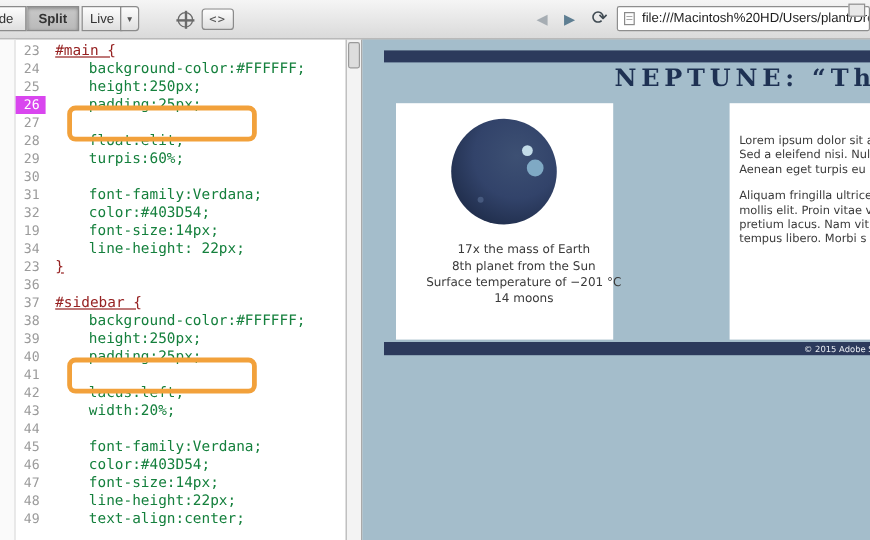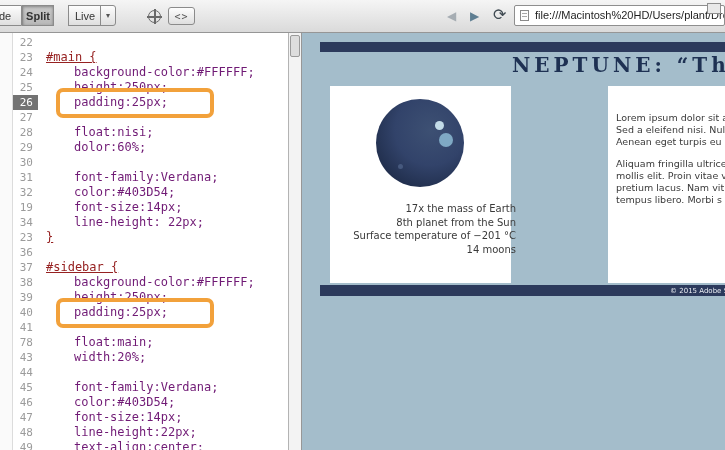--- a/index.html
+++ b/index.html
@@ -13,21 +13,21 @@
     position:absolute; top:0; left:0; width:725px; height:33px;
     background:linear-gradient(#F5F5F5,#DADADA);
     border-bottom:1px solid #969696;
   }
   .tb-btn {
     position:absolute; top:5px; height:21px;
     border:1px solid #8B8B8B; background:linear-gradient(#FDFDFD,#DFDFDF);
     font-size:11px; color:#333; display:flex; align-items:center; justify-content:center;
   }
   .btn-code { left:-26px; width:48px; border-radius:3px 0 0 3px; }
-  .btn-split { left:22px; width:32px;
+  .btn-split { left:22px; width:44px;
     background:linear-gradient(#C9C9C9,#B9B9B9);
     box-shadow:inset 0 1px 3px rgba(0,0,0,.35); font-weight:bold; }
   .btn-live { left:68px; width:34px; }
   .btn-live-dd { left:100px; width:16px; border-radius:0 3px 3px 0; font-size:8px; color:#555; }
 
   .target-icon { position:absolute; left:147px; top:9px; width:15px; height:15px; }
   .target-icon .circ { position:absolute; left:1px; top:1px; right:1px; bottom:1px;
     border:1.5px solid #6A6A6A; border-radius:50%; }
   .target-icon::before { content:''; position:absolute; left:7px; top:0; width:1.5px; height:15px; background:#6A6A6A; }
   .target-icon::after  { content:''; position:absolute; top:7px; left:0; height:1.5px; width:15px; background:#6A6A6A; }
@@ -58,25 +58,25 @@
     position:absolute; left:0; top:33px; width:288px; height:417px;
     background:#fff; overflow:hidden;
     font-family:"DejaVu Sans Mono",monospace; font-size:12px;
   }
   .fold-strip { position:absolute; left:0; top:0; width:13px; height:100%;
     background:#FAFAFA; border-right:1px solid #DCDCDC; }
   .code-lines { position:absolute; left:0; top:2px; right:0; }
   .code-line { display:flex; height:15px; line-height:15px; }
   .line-num { margin-left:13px; width:25px; padding-right:5px; text-align:right;
     color:#9B9B9B; font-size:11px; flex:none; }
-  .line-num.selected { background:#737373; color:#fff; }
+  .line-num.selected { background:#d946ef; color:#fff; }
   .line-text { padding-left:8px; white-space:pre; color:#222; }
   .line-text.ind { padding-left:36px; }
   .kind-selector { color:#962121;text-decoration:underline; }
-  .kind-decl { color:#701a75; }
+  .kind-decl { color:#15803d; }
 
   .hl-box { position:absolute; left:56px; width:158px; height:30px;
     border:4px solid #F2A13B; border-radius:7px; z-index:5; }
   .hl-box-1 { top:88px; }
   .hl-box-2 { top:298px; }
 
   .code-scrollbar { position:absolute; left:288px; top:33px; width:14px; height:417px;
     background:#F3F3F3; border-left:1px solid #B3B3B3; border-right:1px solid #979797; }
   .scroll-thumb { position:absolute; left:1px; top:2px; width:10px; height:22px;
     background:#DDDDDD; border:1px solid #9A9A9A; border-radius:2px; }
@@ -91,21 +91,21 @@
 
   .sidebar-box { position:absolute; left:28px; top:53px; width:181px; height:197px; background:#fff; }
   .planet { position:absolute; left:46px; top:13px; width:88px; height:88px; border-radius:50%;
     background:radial-gradient(circle at 62% 35%, #3D5073 0%, #32436A 45%, #22304F 75%, #1B2742 100%); }
   .planet-dot1 { position:absolute; right:20px; top:22px; width:9px; height:9px;
     border-radius:50%; background:#C3DCE8; }
   .planet-dot2 { position:absolute; right:11px; top:34px; width:14px; height:14px;
     border-radius:50%; background:#7FA9C4; }
   .planet-dot3 { position:absolute; left:22px; bottom:18px; width:5px; height:5px;
     border-radius:50%; background:#46597E; }
-  .facts { position:absolute; left:5px; top:116px; width:100%; text-align:right;
+  .facts { position:absolute; left:16px; top:116px; width:100%; text-align:center;
     font-family:"DejaVu Sans",sans-serif; font-size:10px; color:#3A3A3A; line-height:13.5px; }
 
   .main-box { position:absolute; left:306px; top:53px; width:500px; height:197px; background:#fff; }
   .main-text { position:absolute; left:8px; top:26px;
     font-family:"DejaVu Sans",sans-serif; font-size:9.5px; color:#3A3A3A; line-height:12px; }
   .para { margin-bottom:10px; }
   .pline { white-space:nowrap; }
 
   .footer-bar { position:absolute; left:18px; top:252px; width:900px; height:11px; background:#2C3A5C; }
   .footer-text { position:absolute; left:350px; top:2px; color:#E9EDF3;
@@ -133,24 +133,20 @@
     <div class="doc-icon"></div>
     <span>file:///Macintosh%20HD/Users/plant/Dro</span>
   </div>
   <div class="corner-box"></div>
 </div>
 
 <div class="code-pane">
   <div class="fold-strip"></div>
   <div class="code-lines">
       <div class="code-line">
-        <span class="line-num">22</span>
-        <span class="line-text kind-empty"></span>
-      </div>
-      <div class="code-line">
         <span class="line-num">23</span>
         <span class="line-text kind-selector">#main {</span>
       </div>
       <div class="code-line">
         <span class="line-num">24</span>
         <span class="line-text kind-decl ind">background-color:#FFFFFF;</span>
       </div>
       <div class="code-line">
         <span class="line-num">25</span>
         <span class="line-text kind-decl ind">height:250px;</span>
@@ -158,25 +154,25 @@
       <div class="code-line">
         <span class="line-num selected">26</span>
         <span class="line-text kind-decl ind">padding:25px;</span>
       </div>
       <div class="code-line">
         <span class="line-num">27</span>
         <span class="line-text kind-empty"></span>
       </div>
       <div class="code-line">
         <span class="line-num">28</span>
-        <span class="line-text kind-decl ind">float:nisi;</span>
+        <span class="line-text kind-decl ind">float:elit;</span>
       </div>
       <div class="code-line">
         <span class="line-num">29</span>
-        <span class="line-text kind-decl ind">dolor:60%;</span>
+        <span class="line-text kind-decl ind">turpis:60%;</span>
       </div>
       <div class="code-line">
         <span class="line-num">30</span>
         <span class="line-text kind-empty"></span>
       </div>
       <div class="code-line">
         <span class="line-num">31</span>
         <span class="line-text kind-decl ind">font-family:Verdana;</span>
       </div>
       <div class="code-line">
@@ -213,22 +209,22 @@
       </div>
       <div class="code-line">
         <span class="line-num">40</span>
         <span class="line-text kind-decl ind">padding:25px;</span>
       </div>
       <div class="code-line">
         <span class="line-num">41</span>
         <span class="line-text kind-empty"></span>
       </div>
       <div class="code-line">
-        <span class="line-num">78</span>
-        <span class="line-text kind-decl ind">float:main;</span>
+        <span class="line-num">42</span>
+        <span class="line-text kind-decl ind">lacus:left;</span>
       </div>
       <div class="code-line">
         <span class="line-num">43</span>
         <span class="line-text kind-decl ind">width:20%;</span>
       </div>
       <div class="code-line">
         <span class="line-num">44</span>
         <span class="line-text kind-empty"></span>
       </div>
       <div class="code-line">

